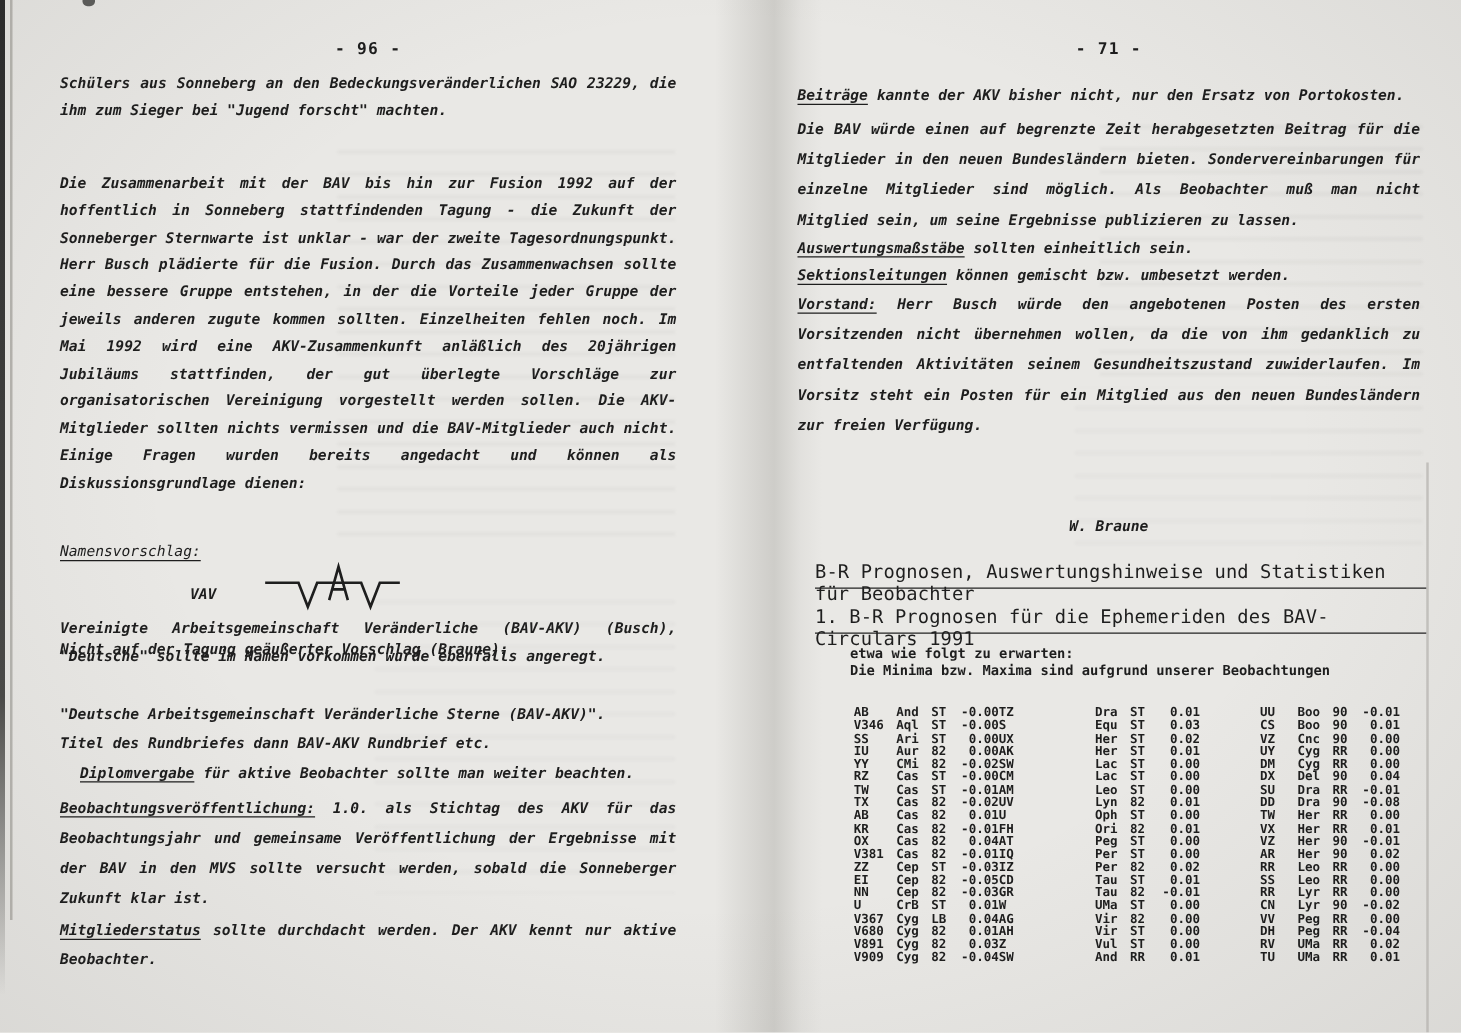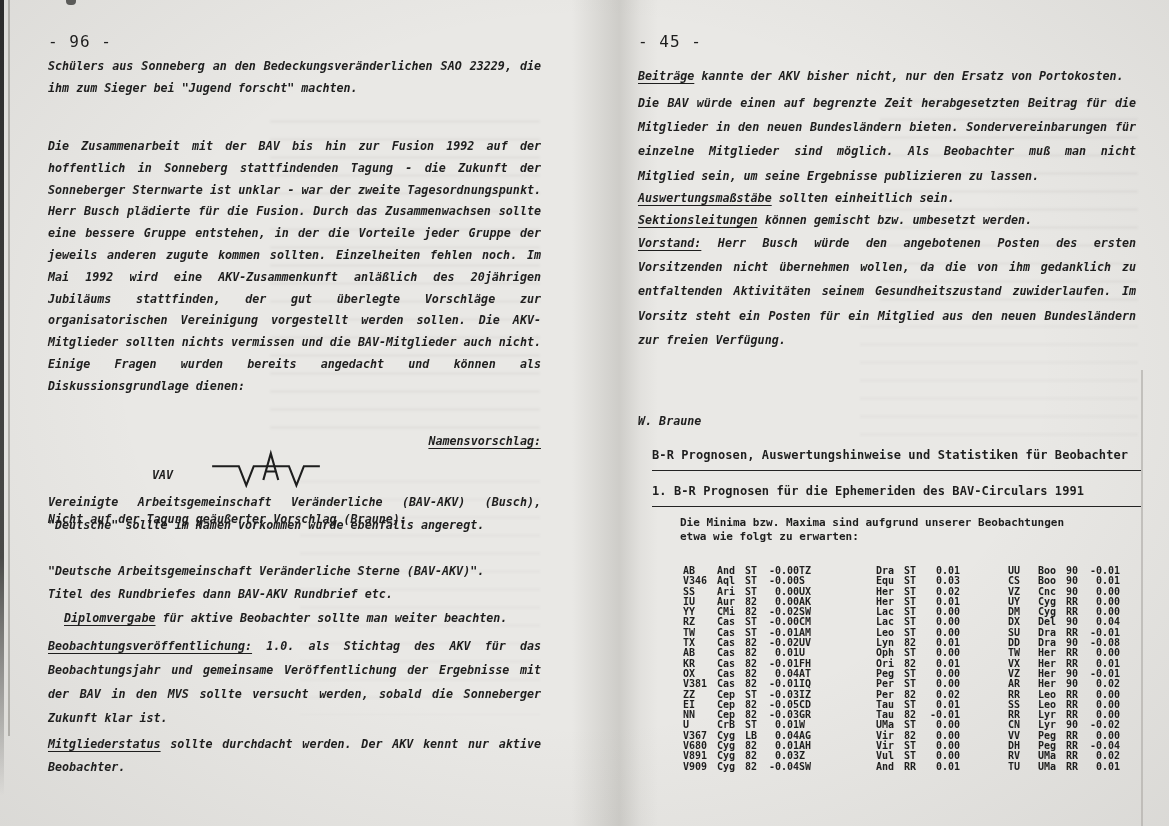--- a/index.html
+++ b/index.html
@@ -25,39 +25,39 @@
   .ghost.g2{left:300px;top:465px;width:240px;height:250px;opacity:.4;}
   .ghost.g3{left:880px;top:85px;width:258px;height:220px;}
   .ghost.g4{left:860px;top:310px;width:278px;height:140px;opacity:.4;}
 
   
   .page{position:absolute;top:0;height:826px;}
   .page.left{left:48px;width:493px;}
   .page.right{left:638px;width:498px;}
   .page > div{position:absolute;left:0;width:100%;}
 
-  .page-number{font-weight:normal;font-size:16px;letter-spacing:1px;}
+  .page-number{font-weight:bold;font-size:13px;letter-spacing:1px;text-align:center;}
 
   .typed{font-style:italic;font-weight:bold;font-size:11.7px;text-align:justify;}
   .typed .lead{text-decoration:underline;text-decoration-thickness:1.3px;text-underline-offset:3px;}
 
   .page.left  .typed{line-height:21.8px;}
   .page.right .typed{line-height:24.2px;}
 
-  .h-underlined{font-style:italic;font-weight:bold;font-size:11.7px;
-    text-decoration:underline;text-decoration-thickness:1.3px;text-underline-offset:3px;text-align:right;}
+  .h-underlined{font-style:italic;font-weight:normal;font-size:11.7px;
+    text-decoration:underline;text-decoration-thickness:1.3px;text-underline-offset:3px;}
 
   .logo-row{height:42px;}
   .logo-vav{position:absolute;left:104px;top:16px;font-style:italic;font-weight:bold;font-size:11.7px;}
   .logo-svg{position:absolute;left:162px;top:-4px;}
 
-  .signature{font-style:italic;font-weight:bold;font-size:11.7px;text-align:left;}
+  .signature{font-style:italic;font-weight:bold;font-size:11.7px;text-align:center;}
 
   
-  .report-title{left:14px !important;width:482px !important;font-weight:bold;font-size:12px;letter-spacing:.1px;}
+  .report-title{left:14px !important;width:482px !important;font-weight:normal;font-size:15px;letter-spacing:.1px;}
   .rule{left:14px !important;width:489px !important;border-top:1.6px solid #232323;height:0;}
   .intro{left:42px !important;width:440px !important;font-weight:bold;font-size:11px;line-height:13.5px;}
 
   .prog-table{left:45px !important;width:445px !important;font-size:10px;font-weight:bold;}
   .prog-row{display:grid;grid-template-columns:34px 28px 16px 38px 77px 28px 16px 40px 78px 28px 16px 38px;
     height:10.3px;line-height:10.3px;}
   .prog-row span{white-space:nowrap;}
   .prog-row .val{text-align:right;}
   .prog-row span:nth-child(5){}
   .prog-row span:nth-child(9){padding-left:48px;}
@@ -96,38 +96,38 @@
   <div class="typed" style="top:509px;"><span>Nicht auf der Tagung geäußerter Vorschlag (Braune):</span></div>
   <div class="typed" style="top:561px;"><span>"Deutsche Arbeitsgemeinschaft Veränderliche Sterne (BAV-AKV)".</span></div>
   <div class="typed" style="top:584px;"><span>Titel des Rundbriefes dann BAV-AKV Rundbrief etc.</span></div>
 
   <div class="typed" style="top:608px;margin-left:16px;"><span class="lead">Diplomvergabe</span><span> für aktive Beobachter sollte man weiter beachten.</span></div>
   <div class="typed" style="top:634px;line-height:24px;"><span class="lead">Beobachtungsveröffentlichung:</span><span> 1.0. als Stichtag des AKV für das Beobachtungsjahr und gemeinsame Veröffentlichung der Ergebnisse mit der BAV in den MVS sollte versucht werden, sobald die Sonneberger Zukunft klar ist.</span></div>
   <div class="typed" style="top:733px;line-height:23px;"><span class="lead">Mitgliederstatus</span><span> sollte durchdacht werden. Der AKV kennt nur aktive Beobachter.</span></div>
 </div>
 
 <div class="page right">
-  <div class="page-number" style="top:32px;">- 45 -</div>
+  <div class="page-number" style="top:32px;">- 71 -</div>
 
   <div class="typed" style="top:64px;"><span class="lead">Beiträge</span><span> kannte der AKV bisher nicht, nur den Ersatz von Portokosten.</span></div>
   <div class="typed" style="top:91px;"><span>Die BAV würde einen auf begrenzte Zeit herabgesetzten Beitrag für die Mitglieder in den neuen Bundesländern bieten. Sondervereinbarungen für einzelne Mitglieder sind möglich. Als Beobachter muß man nicht Mitglied sein, um seine Ergebnisse publizieren zu lassen.</span></div>
   <div class="typed" style="top:186px;"><span class="lead">Auswertungsmaßstäbe</span><span> sollten einheitlich sein.</span></div>
   <div class="typed" style="top:208px;"><span class="lead">Sektionsleitungen</span><span> können gemischt bzw. umbesetzt werden.</span></div>
   <div class="typed" style="top:231px;"><span class="lead">Vorstand:</span><span> Herr Busch würde den angebotenen Posten des ersten Vorsitzenden nicht übernehmen wollen, da die von ihm gedanklich zu entfaltenden Aktivitäten seinem Gesundheitszustand zuwiderlaufen. Im Vorsitz steht ein Posten für ein Mitglied aus den neuen Bundesländern zur freien Verfügung.</span></div>
   <div class="signature" style="top:414px;">W. Braune</div>
 
   <div class="report-title" style="top:448px;">B-R Prognosen, Auswertungshinweise und Statistiken für Beobachter</div>
   <div class="rule" style="top:470px;"></div>
 
   <div class="report-title" style="top:484px;">1. B-R Prognosen für die Ephemeriden des BAV-Circulars 1991</div>
   <div class="rule" style="top:506px;"></div>
 
   <div class="intro" style="top:516px;">
+    <div>etwa wie folgt zu erwarten:</div>
     <div>Die Minima bzw. Maxima sind aufgrund unserer Beobachtungen</div>
-    <div>etwa wie folgt zu erwarten:</div>
   </div>
 
   <div class="prog-table" style="top:566px;">
       <div class="prog-row">
         <span>AB</span>
         <span>And</span>
         <span>ST</span>
         <span class="val">-0.00</span>
         <span>TZ</span>
         <span>Dra</span>

